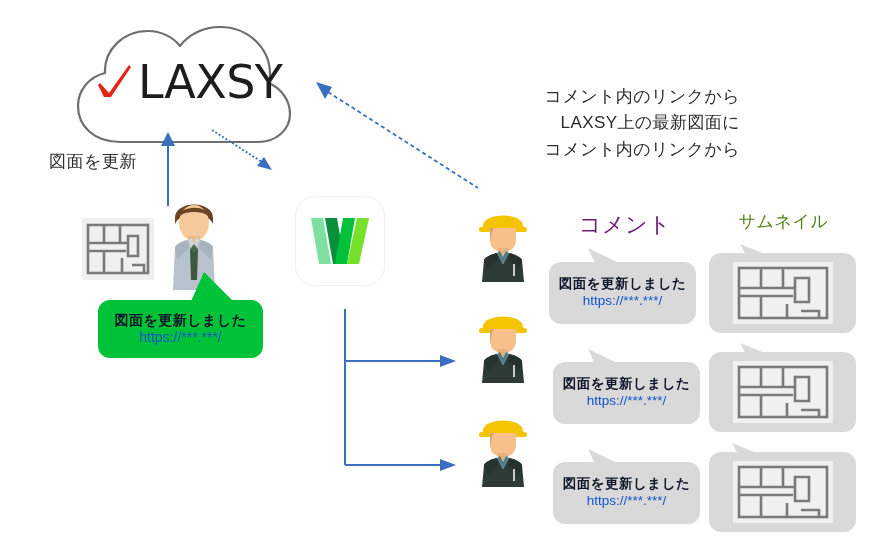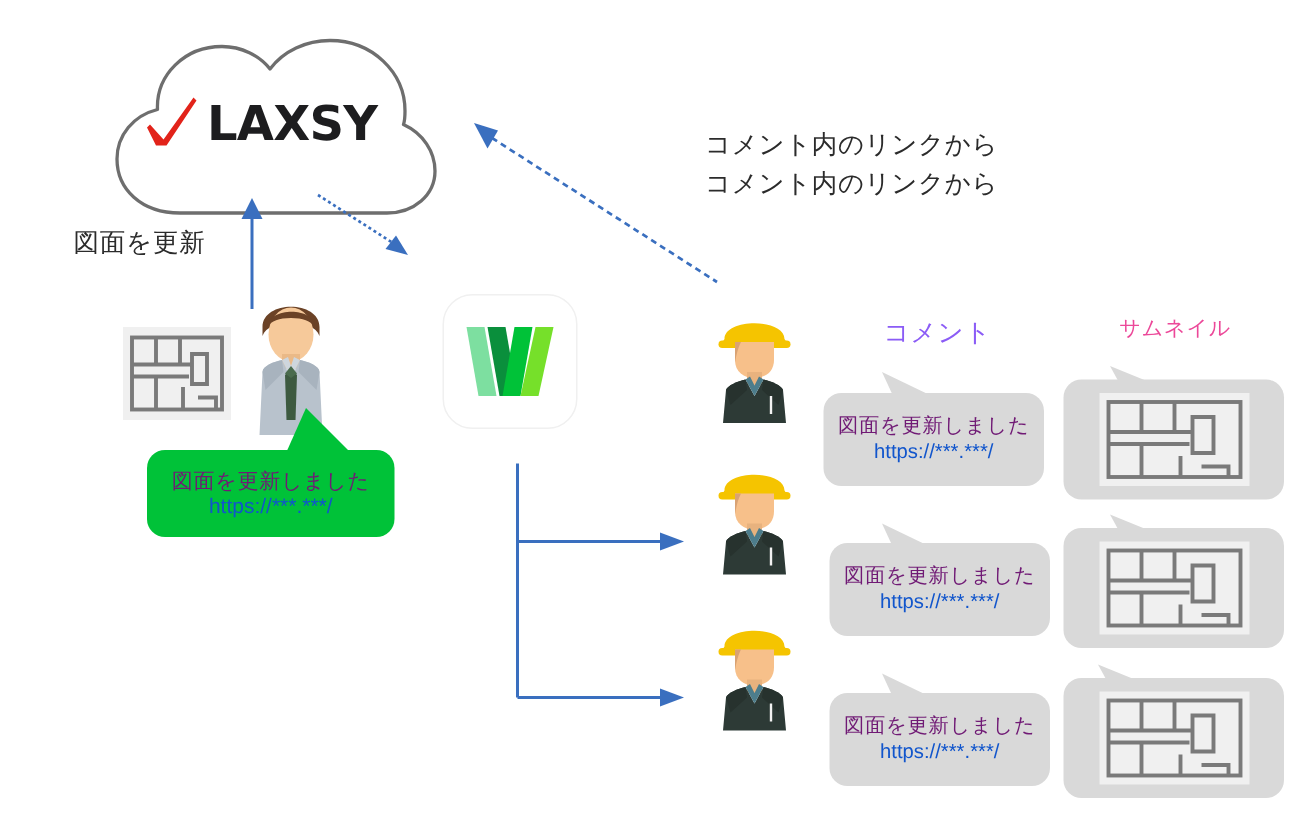--- a/index.html
+++ b/index.html
@@ -23,22 +23,22 @@
   #cloud-group { left: 60px; top: 14px; width: 240px; height: 150px; }
   #cloud-svg { display: block; }
   #laxsy-logo {
     left: 98px; top: 58px;
     width: 165px; height: 48px;
     display: flex; align-items: center; gap: 6px;
   }
   #laxsy-check { width: 34px; height: 36px; }
   #laxsy-word {
     font-family: "DejaVu Sans", sans-serif;
-    font-size: 32px;
-    font-weight: bold;
+    font-size: 46px;
+    font-weight: normal;
     color: #1d1d1f;
     letter-spacing: -0.5px;
     line-height: 1;
     white-space: nowrap;
   }
 
   
   #left-caption {
     left: 8px; top: 150px; width: 170px;
     text-align: center;
@@ -61,24 +61,25 @@
     background: #00c238;
     border-radius: 12px;
     display: flex; flex-direction: column;
     align-items: center; justify-content: center;
   }
   #green-bubble-tail {
     left: 186px; top: 262px;
   }
   .bubble-line1 {
     font-size: 14px;
-    color: #701a75;
+    color: #0f172a;
     line-height: 1.25;
     letter-spacing: 0.5px;
     white-space: nowrap;
+    font-weight: bold;
   }
   .bubble-link {
     font-size: 14px;
     color: #1155cc;
     line-height: 1.25;
     white-space: nowrap;
   }
 
   
   #w-app-icon {
@@ -87,37 +88,37 @@
     background: #ffffff;
     border: 1px solid #f0f0f0;
     border-radius: 20px;
     display: flex; align-items: center; justify-content: center;
     box-sizing: border-box;
   }
 
   
   #right-caption {
     left: 470px; top: 84px; width: 270px;
-    text-align: left;
+    text-align: right;
     font-size: 17px;
     color: #2b2b2b;
     line-height: 1.55;
     letter-spacing: 0.4px;
   }
 
   
   #header-comment {
     left: 560px; top: 210px; width: 130px;
     text-align: center;
-    font-size: 17px; color: #8b5cf6; letter-spacing: 0.6px;
+    font-size: 22px; color: #701a75; letter-spacing: 0.6px;
   }
   #header-thumb {
     left: 716px; top: 210px; width: 135px;
     text-align: center;
-    font-size: 14px; color: #ec4899; letter-spacing: 0.6px;
+    font-size: 17px; color: #4d7c0f; letter-spacing: 0.6px;
   }
 
   
   .row-worker { width: 66px; height: 80px; }
   .gray-bubble {
     width: 147px; height: 62px;
     background: #d9d9d9;
     border-radius: 12px;
     display: flex; flex-direction: column;
     align-items: center; justify-content: center;
@@ -228,20 +229,21 @@
     <svg width="62" height="50" viewBox="0 0 62 50">
       <path d="M2,2 L14,2 L22,48 L10,48 Z" fill="#7ddfa0"></path>
       <path d="M16,2 L28,2 L36,48 L24,48 Z" fill="#0a8f3c"></path>
       <path d="M34,2 L46,2 L38,48 L26,48 Z" fill="#00c238"></path>
       <path d="M48,2 L60,2 L50,48 L38,48 Z" fill="#76e02a"></path>
     </svg>
   </div>
 
   <div class="abs" id="right-caption">
     <div>コメント内のリンクから</div>
+    <div>LAXSY上の最新図面に</div>
     <div>コメント内のリンクから</div>
   </div>
 
   <div class="abs" id="header-comment">コメント</div>
   <div class="abs" id="header-thumb">サムネイル</div>
 
   <svg class="abs" style="left:338px; top:305px;" width="130" height="175">
     <line x1="7" y1="4" x2="7" y2="160" stroke="#3a6fbf" stroke-width="2"></line>
     <line x1="7" y1="56" x2="104" y2="56" stroke="#3a6fbf" stroke-width="2"></line>
     <path d="M118,56 L102,50 L102,62 Z" fill="#3a6fbf"></path>

